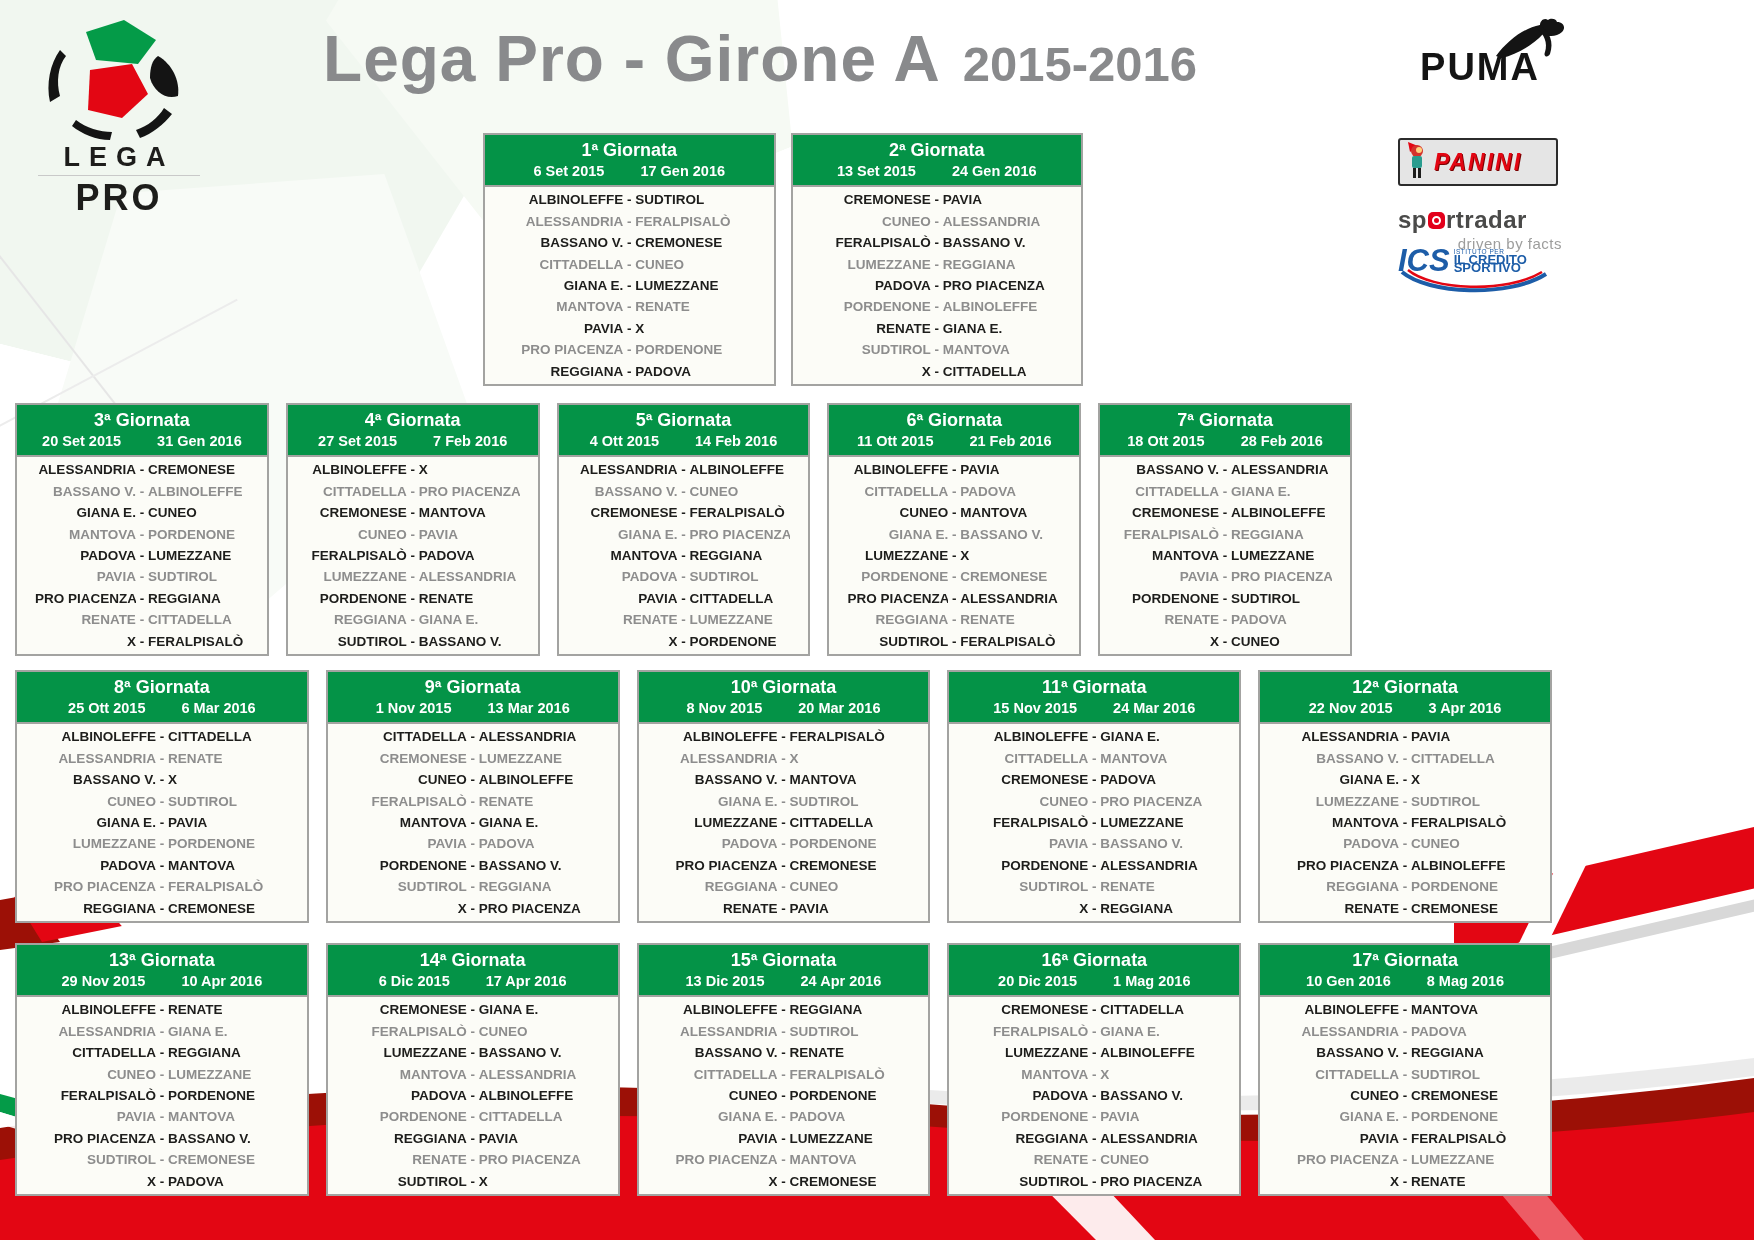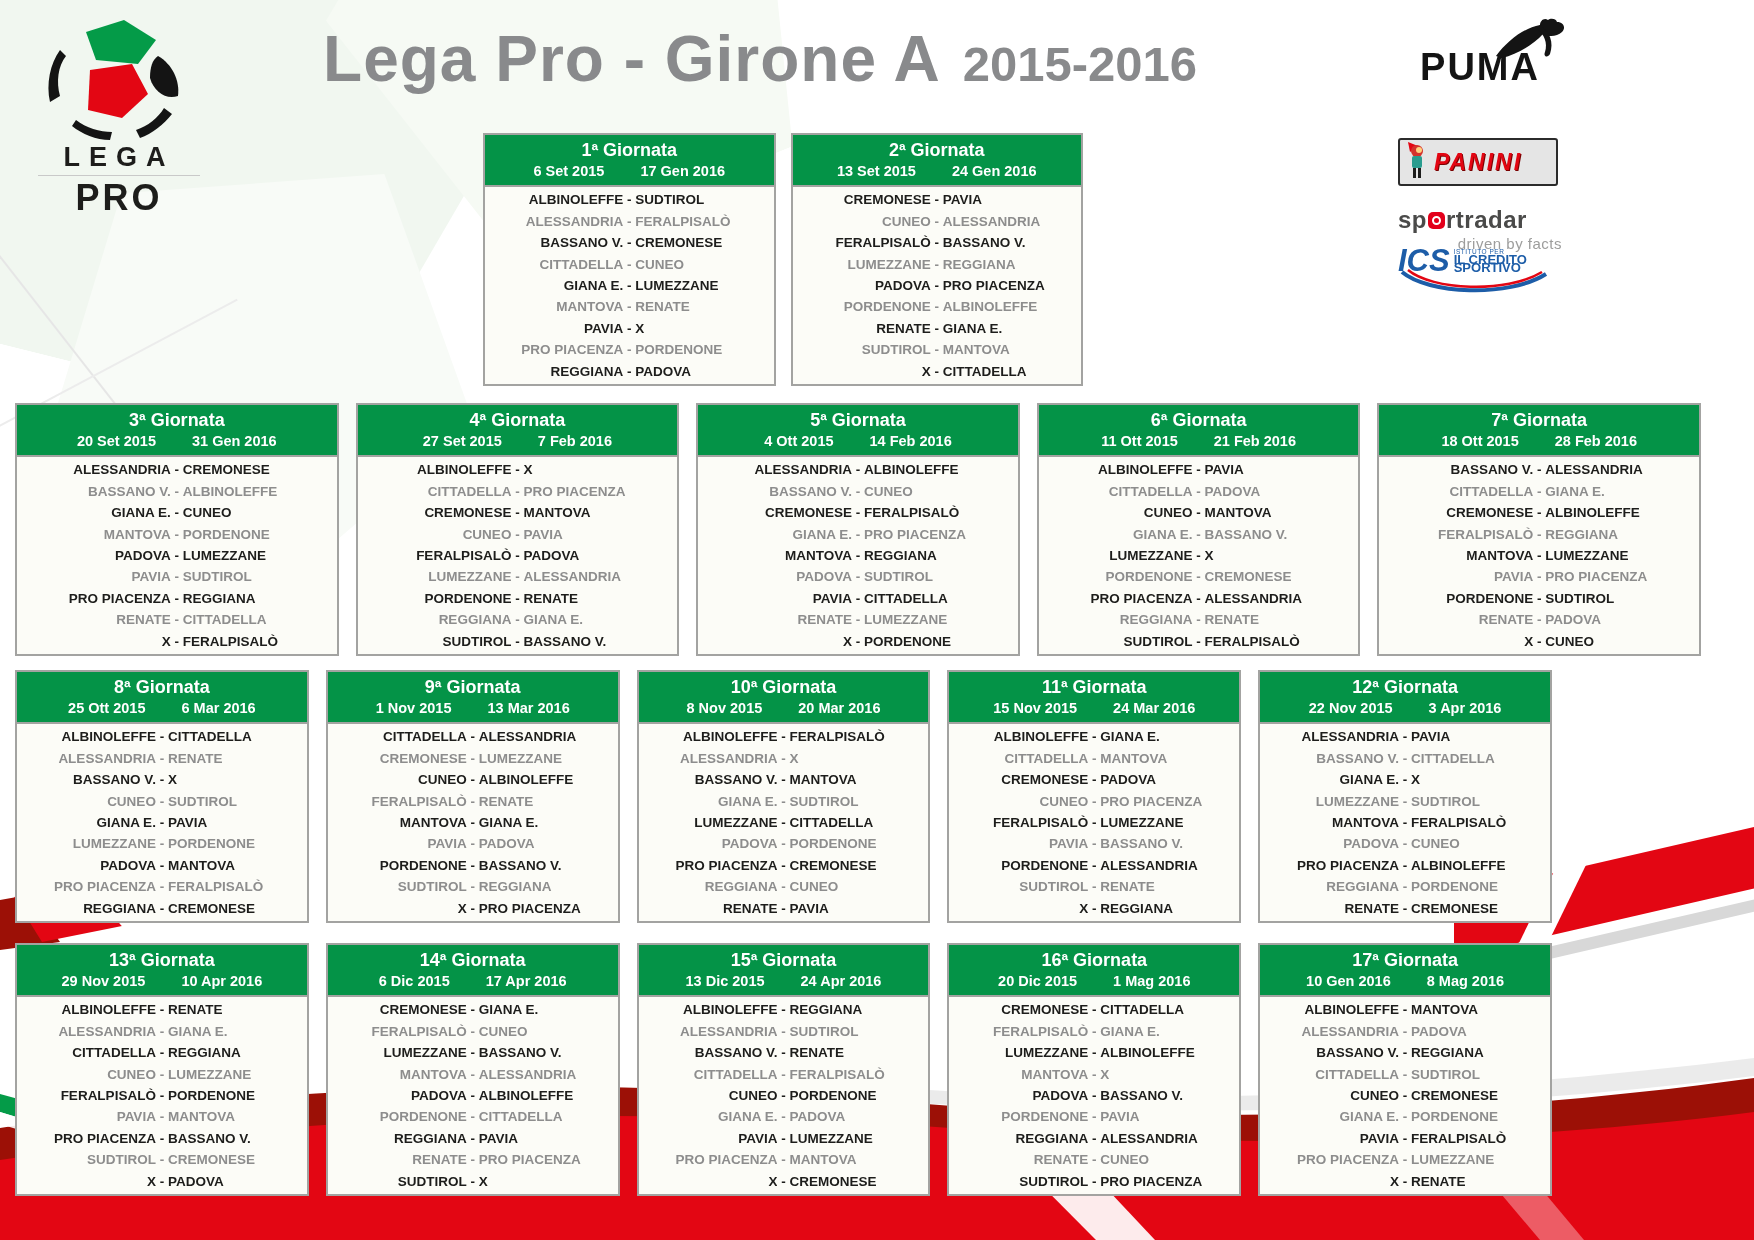--- a/index.html
+++ b/index.html
@@ -57,21 +57,21 @@
   .ics-top{display:flex;align-items:center;gap:4px;}
   .ics-label{font-size:31px;font-weight:bold;font-style:italic;color:#1d5da8;line-height:26px;}
   .ics-sub{display:flex;flex-direction:column;color:#1d5da8;line-height:8px;padding-bottom:2px;}
   .ics-sub .s1{font-size:6.5px;letter-spacing:.5px;}
   .ics-sub .s2{font-size:13px;font-weight:bold;}
   .ics-swoosh{display:block;margin-top:-6px;}
 
   
   .cards-row{position:absolute;display:grid;}
   #row-top{left:483px;top:133px;width:600px;grid-template-columns:1fr 1fr;gap:15px;}
-  #row-1{left:15px;top:403px;width:1686px;grid-template-columns:repeat(5,1fr);gap:17px;}
+  #row-1{left:15px;top:403px;width:1337px;grid-template-columns:repeat(5,1fr);gap:17px;}
   #row-2{left:15px;top:670px;width:1537px;grid-template-columns:repeat(5,1fr);gap:17px;}
   #row-3{left:15px;top:943px;width:1537px;grid-template-columns:repeat(5,1fr);gap:17px;}
 
   .card{display:flex;flex-direction:column;height:253px;box-sizing:border-box;
     border:2px solid #a3a3a1;background:#fcfcf7;}
   .card-head{background:#049347;border-bottom:2px solid #a3a3a1;color:#fff;text-align:center;padding:3px 0 5px;}
   .card-title{font-size:18px;font-weight:bold;line-height:24px;}
   .card-dates{display:flex;justify-content:center;gap:36px;font-size:14.5px;font-weight:bold;line-height:18px;}
   .card-body{flex:1;display:flex;flex-direction:column;justify-content:space-evenly;padding:2px 18px;}
   .match{display:grid;grid-template-columns:1fr 12px 1fr;font-size:13.5px;font-weight:bold;line-height:21px;}

